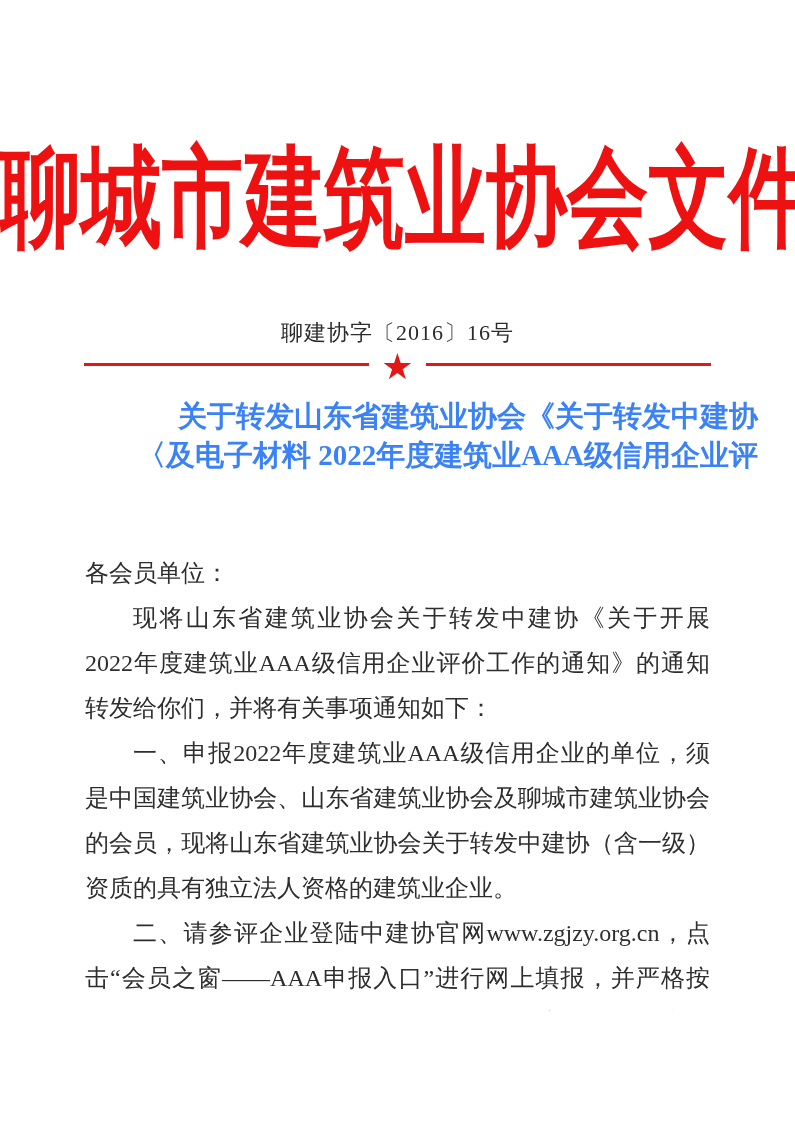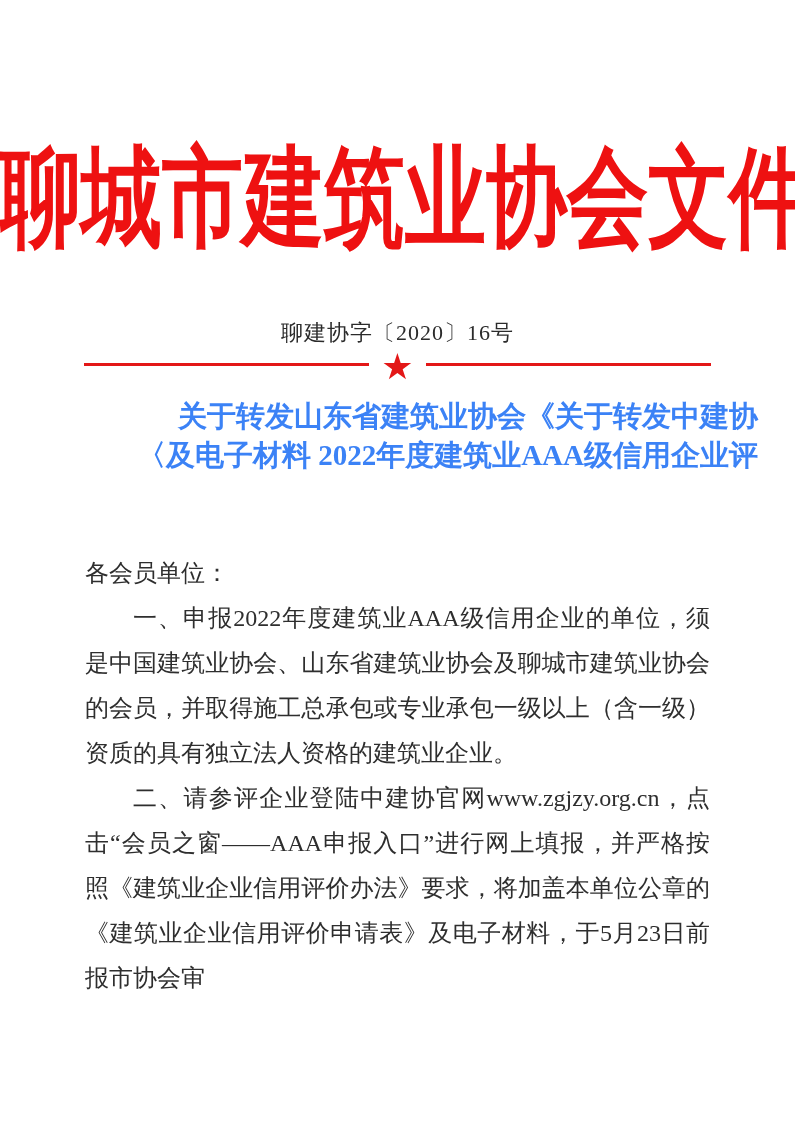--- a/index.html
+++ b/index.html
@@ -103,34 +103,35 @@
     color: #555555;
   }
 </style>
 </head>
 <body>
 
 <div class="page">
 
   <h1 class="org-title">聊城市建筑业协会文件</h1>
 
-  <div class="doc-number">聊建协字〔2020〕16号</div>
+  <div class="doc-number">聊建协字〔2016〕16号</div>
 
   <div class="red-rule">
     <span class="rule-line"></span>
     <span class="star">★</span>
     <span class="rule-line"></span>
   </div>
 
   <h2 class="doc-title">
     <span>关于转发山东省建筑业协会《关于转发中建协</span>
     <span>〈及电子材料 2022年度建筑业AAA级信用企业评</span>
   </h2>
 
   <div class="body-text">
     <p class="salutation">各会员单位：</p>
-    <p class="para">一、申报2022年度建筑业AAA级信用企业的单位，须是中国建筑业协会、山东省建筑业协会及聊城市建筑业协会的会员，并取得施工总承包或专业承包一级以上（含一级）资质的具有独立法人资格的建筑业企业。</p>
+    <p class="para">现将山东省建筑业协会关于转发中建协《关于开展 2022年度建筑业AAA级信用企业评价工作的通知》的通知转发给你们，并将有关事项通知如下：</p>
+    <p class="para">一、申报2022年度建筑业AAA级信用企业的单位，须是中国建筑业协会、山东省建筑业协会及聊城市建筑业协会的会员，现将山东省建筑业协会关于转发中建协（含一级）资质的具有独立法人资格的建筑业企业。</p>
     <p class="para">二、请参评企业登陆中建协官网www.zgjzy.org.cn，点击“会员之窗——AAA申报入口”进行网上填报，并严格按照《建筑业企业信用评价办法》要求，将加盖本单位公章的《建筑业企业信用评价申请表》及电子材料，于5月23日前报市协会审</p>
   </div>
 
   <div class="page-number">1</div>
 
 </div>
 
 </body></html>

